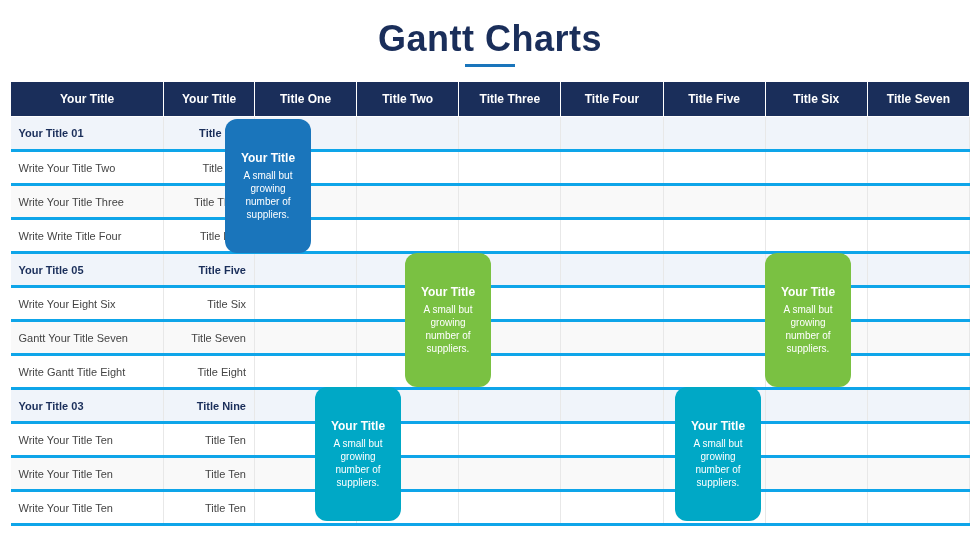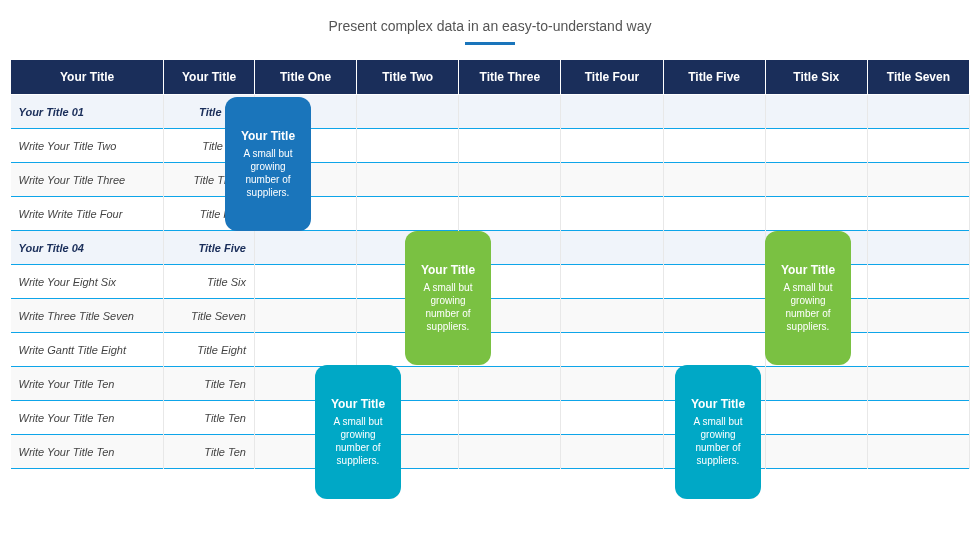--- a/index.html
+++ b/index.html
@@ -55,22 +55,21 @@
       text-align: center;
       font-weight: 700;
       font-size: 12px;
       border: 1px solid #fff;
     }
     thead th:first-child,
     thead th:nth-child(2) {
       text-align: center;
     }
     tbody tr {
-      border-bottom: 1px solid #0ea5e9;
-      font-style: italic;
+      border-bottom: 3px solid #0ea5e9;
     }
     tbody td {
       padding: 5px 8px;
       font-size: 11px;
       color: #333;
       text-align: center;
       border-right: 1px solid #e8e8e8;
       vertical-align: middle;
       height: 34px;
       position: relative;
@@ -134,21 +133,21 @@
     tbody tr:nth-child(even) { background: #fff; }
     .bold-row { background: #f0f4fa !important; }
     .gantt-container {
       position: relative;
     }
   </style>
 </head>
 <body>
 
 <div class="page">
-  <p class="page-subtitle">Present complex data in an easy-to-understand way</p>
+  <h1 class="page-title">Gantt Charts</h1>
   <div class="divider"></div>
 
   <div class="table-wrapper">
     <div class="gantt-container" style="position:relative;">
       <table>
         <thead>
           <tr>
             <th class="col-left1">Your Title</th>
             <th class="col-left2">Your Title</th>
             <th class="col-data">Title One</th>
@@ -204,21 +203,21 @@
             <td></td>
             <td></td>
             <td></td>
             <td></td>
             <td></td>
             <td></td>
             <td></td>
           </tr>
 
           <tr class="bold-row">
-            <td>Your Title 04</td>
+            <td>Your Title 05</td>
             <td>Title Five</td>
             <td></td>
             <td></td>
             <td></td>
             <td></td>
             <td></td>
             <td></td>
             <td></td>
           </tr>
 
@@ -228,21 +227,21 @@
             <td></td>
             <td></td>
             <td></td>
             <td></td>
             <td></td>
             <td></td>
             <td></td>
           </tr>
 
           <tr>
-            <td>Write Three Title Seven</td>
+            <td>Gantt Your Title Seven</td>
             <td>Title Seven</td>
             <td></td>
             <td></td>
             <td></td>
             <td></td>
             <td></td>
             <td></td>
             <td></td>
           </tr>
 
@@ -251,20 +250,31 @@
             <td>Title Eight</td>
             <td></td>
             <td></td>
             <td></td>
             <td></td>
             <td></td>
             <td></td>
             <td></td>
           </tr>
 
+          <tr class="bold-row">
+            <td>Your Title 03</td>
+            <td>Title Nine</td>
+            <td></td>
+            <td></td>
+            <td></td>
+            <td></td>
+            <td></td>
+            <td></td>
+            <td></td>
+          </tr>
 
           <tr>
             <td>Write Your Title Ten</td>
             <td>Title Ten</td>
             <td></td>
             <td></td>
             <td></td>
             <td></td>
             <td></td>
             <td></td>

